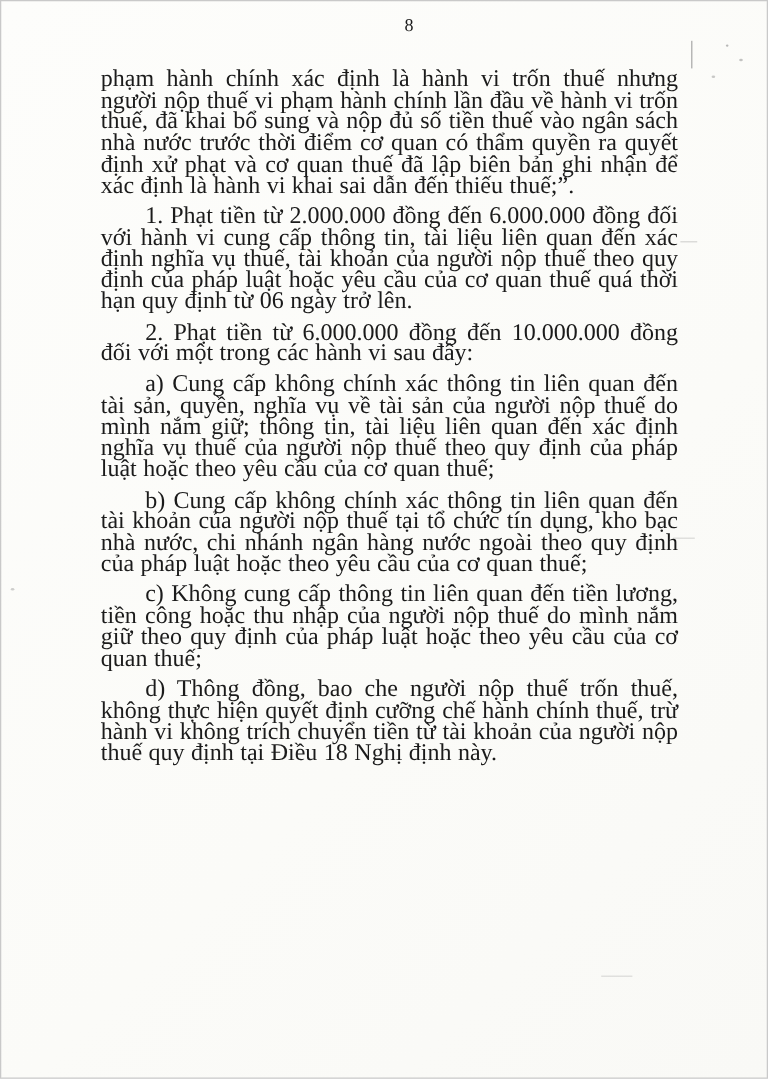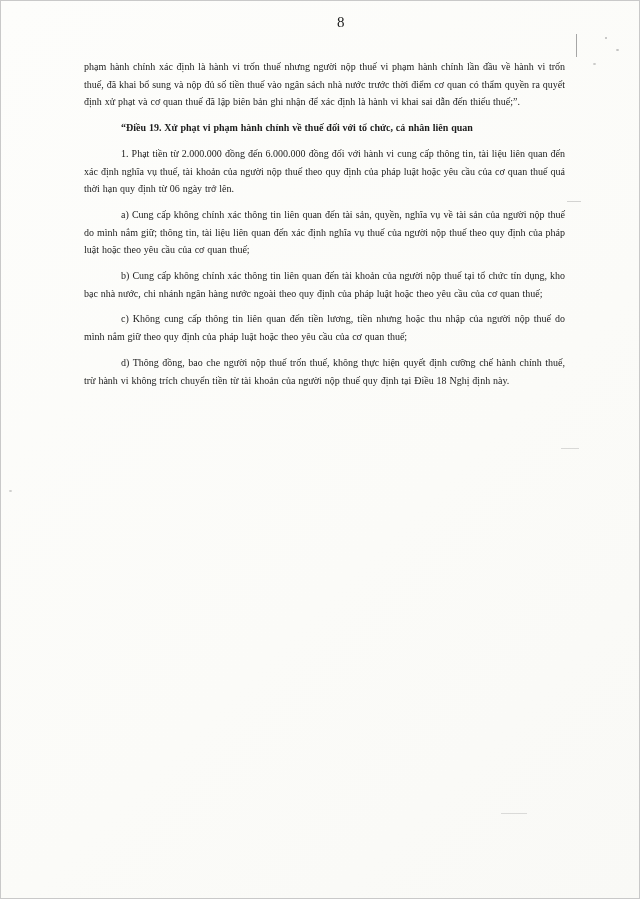--- a/index.html
+++ b/index.html
@@ -27,21 +27,21 @@
     letter-spacing: 0.5px;
   }
   .content {
     position: absolute;
     top: 57px;
     left: 83px;
     width: 481px;
   }
   p.par {
     margin: 0 0 8px 0;
-    font-size: 10px;
+    font-size: 20px;
     line-height: 17.7px;
     text-align: justify;
     text-indent: 37px;
     word-spacing: 0.4px;
   }
   p.par.no-indent {
     text-indent: 0;
   }
   p.par.bold {
     font-weight: bold;
@@ -71,21 +71,21 @@
   <span class="artifact dot-a"></span>
   <span class="artifact dot-b"></span>
   <span class="artifact dot-c"></span>
   <span class="artifact dash-a"></span>
   <span class="artifact dash-b"></span>
   <span class="artifact dash-c"></span>
   <span class="artifact dot-d"></span>
 
   <div class="content">
     <p class="par no-indent">phạm hành chính xác định là hành vi trốn thuế nhưng người nộp thuế vi phạm hành chính lần đầu về hành vi trốn thuế, đã khai bổ sung và nộp đủ số tiền thuế vào ngân sách nhà nước trước thời điểm cơ quan có thẩm quyền ra quyết định xử phạt và cơ quan thuế đã lập biên bản ghi nhận để xác định là hành vi khai sai dẫn đến thiếu thuế;”.</p>
-    <p class="par bold">“Điều 19. Xử phạt vi phạm hành chính về thuế đối với tổ chức, cá nhân liên quan</p>
     <p class="par">1. Phạt tiền từ 2.000.000 đồng đến 6.000.000 đồng đối với hành vi cung cấp thông tin, tài liệu liên quan đến xác định nghĩa vụ thuế, tài khoản của người nộp thuế theo quy định của pháp luật hoặc yêu cầu của cơ quan thuế quá thời hạn quy định từ 06 ngày trở lên.</p>
+    <p class="par">2. Phạt tiền từ 6.000.000 đồng đến 10.000.000 đồng đối với một trong các hành vi sau đây:</p>
     <p class="par">a) Cung cấp không chính xác thông tin liên quan đến tài sản, quyền, nghĩa vụ về tài sản của người nộp thuế do mình nắm giữ; thông tin, tài liệu liên quan đến xác định nghĩa vụ thuế của người nộp thuế theo quy định của pháp luật hoặc theo yêu cầu của cơ quan thuế;</p>
     <p class="par">b) Cung cấp không chính xác thông tin liên quan đến tài khoản của người nộp thuế tại tổ chức tín dụng, kho bạc nhà nước, chi nhánh ngân hàng nước ngoài theo quy định của pháp luật hoặc theo yêu cầu của cơ quan thuế;</p>
-    <p class="par">c) Không cung cấp thông tin liên quan đến tiền lương, tiền nhưng hoặc thu nhập của người nộp thuế do mình nắm giữ theo quy định của pháp luật hoặc theo yêu cầu của cơ quan thuế;</p>
+    <p class="par">c) Không cung cấp thông tin liên quan đến tiền lương, tiền công hoặc thu nhập của người nộp thuế do mình nắm giữ theo quy định của pháp luật hoặc theo yêu cầu của cơ quan thuế;</p>
     <p class="par">d) Thông đồng, bao che người nộp thuế trốn thuế, không thực hiện quyết định cưỡng chế hành chính thuế, trừ hành vi không trích chuyển tiền từ tài khoản của người nộp thuế quy định tại Điều 18 Nghị định này.</p>
   </div>
 
 </div>
 
 </body></html>

